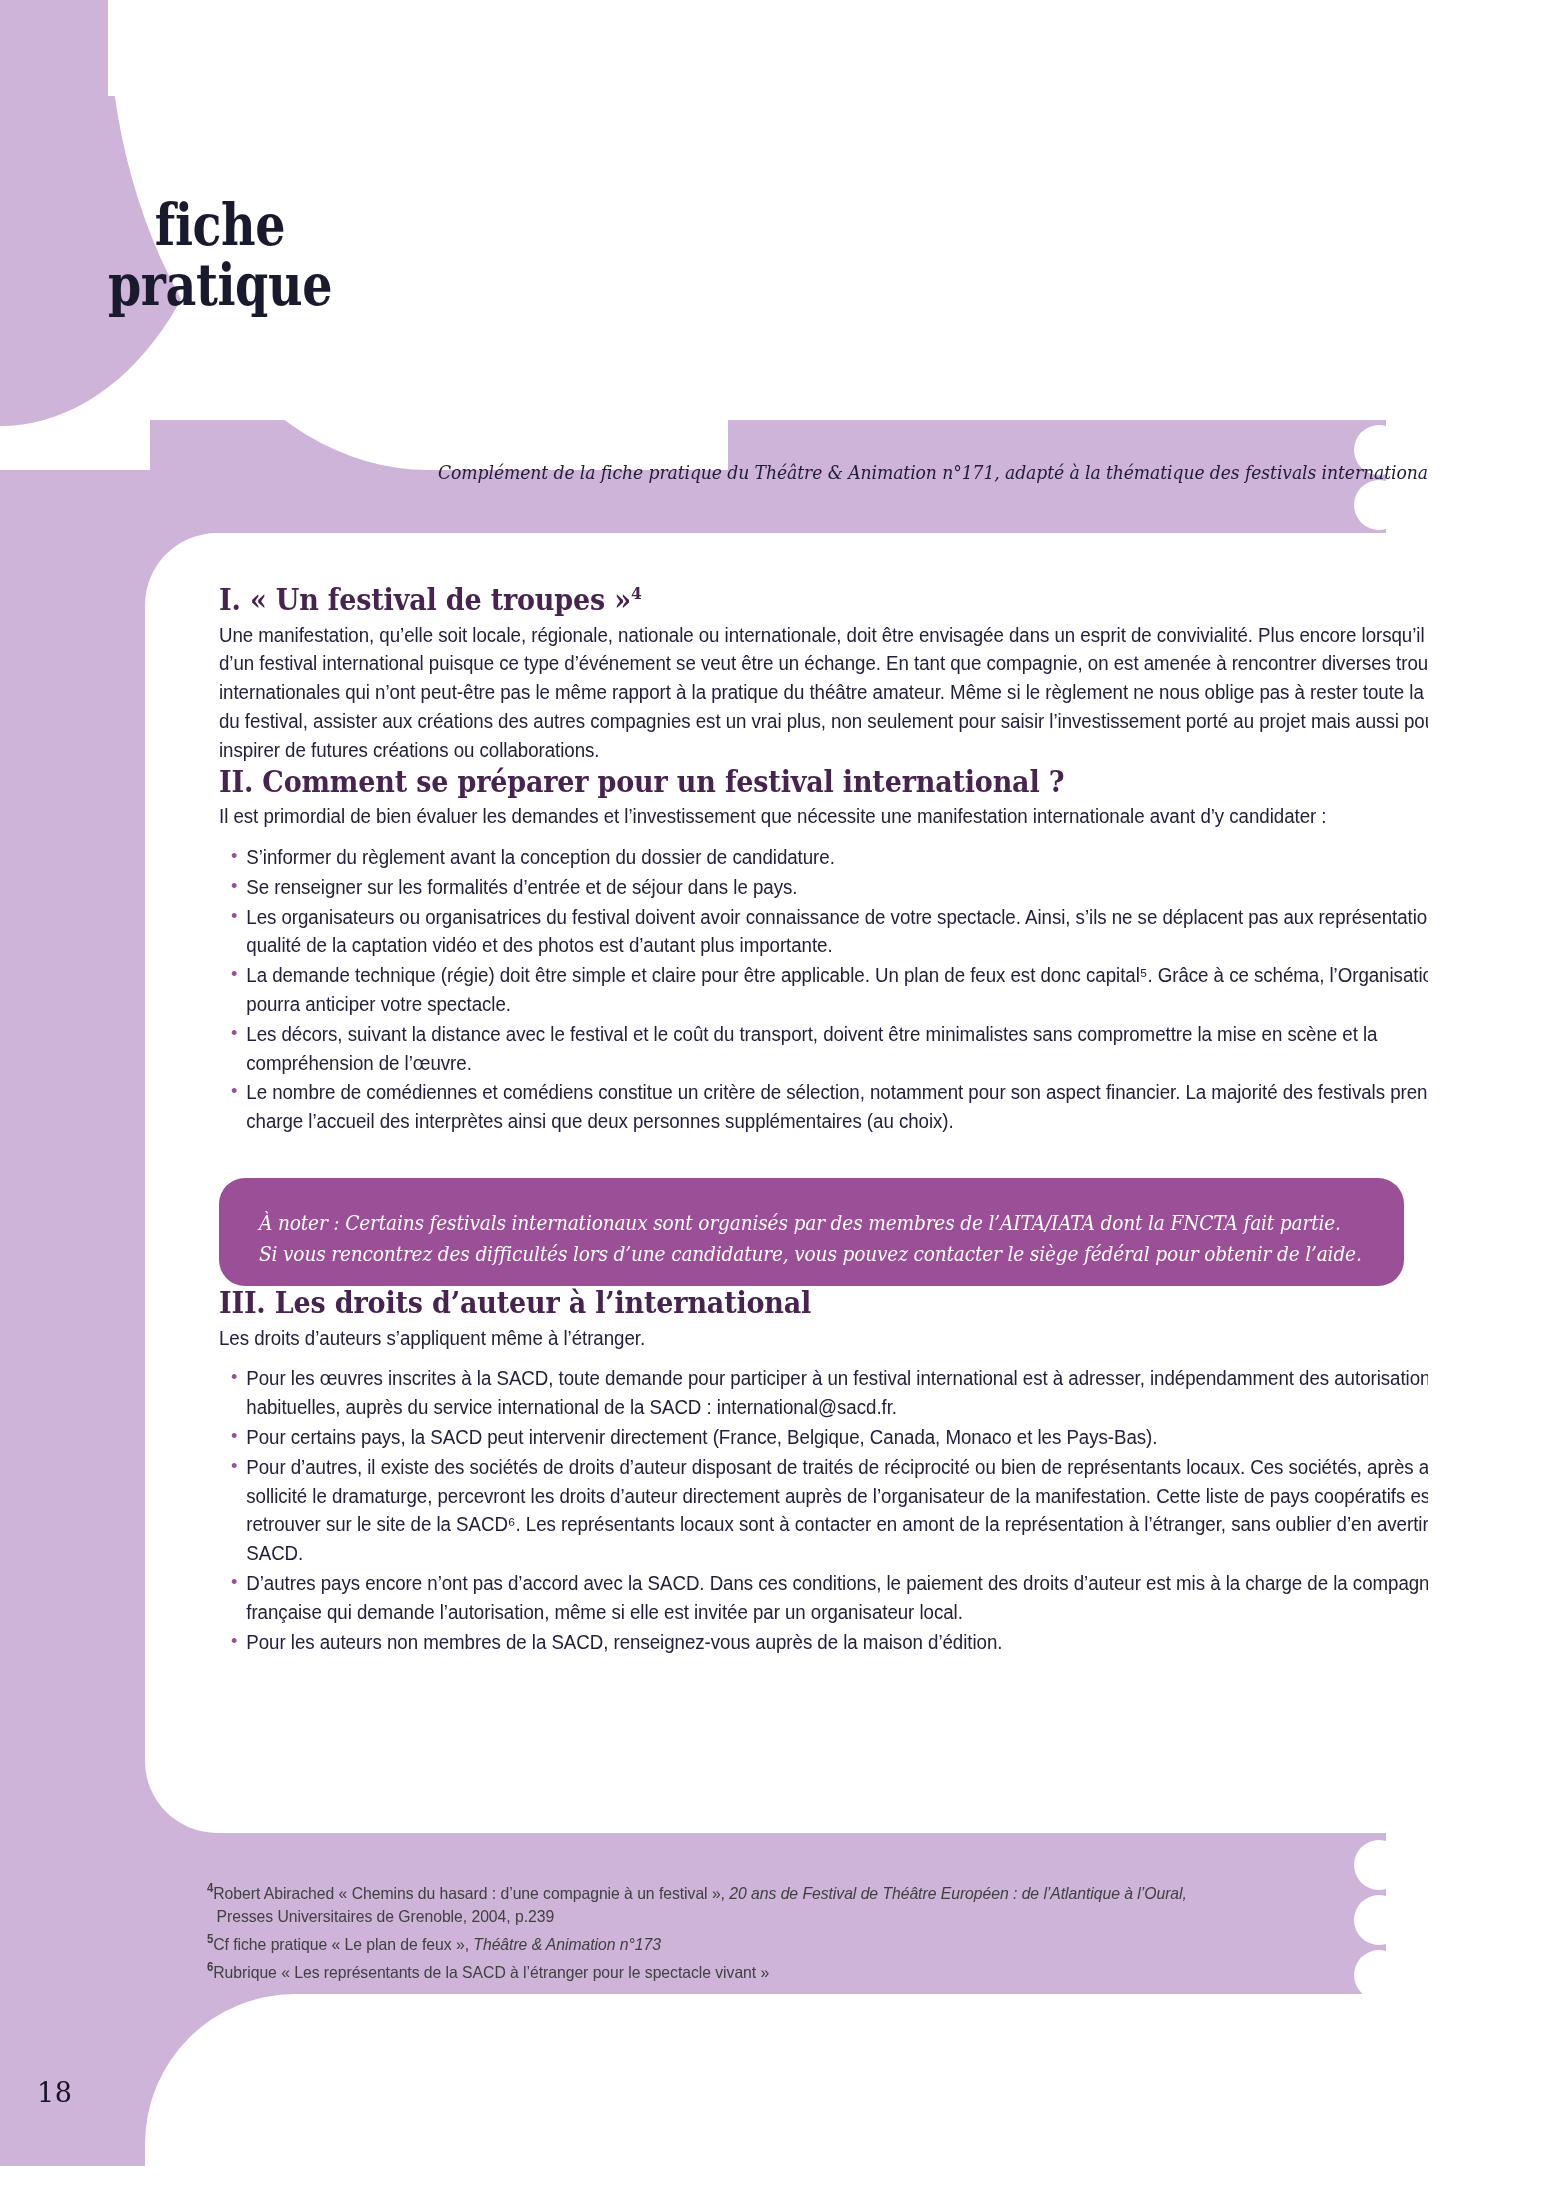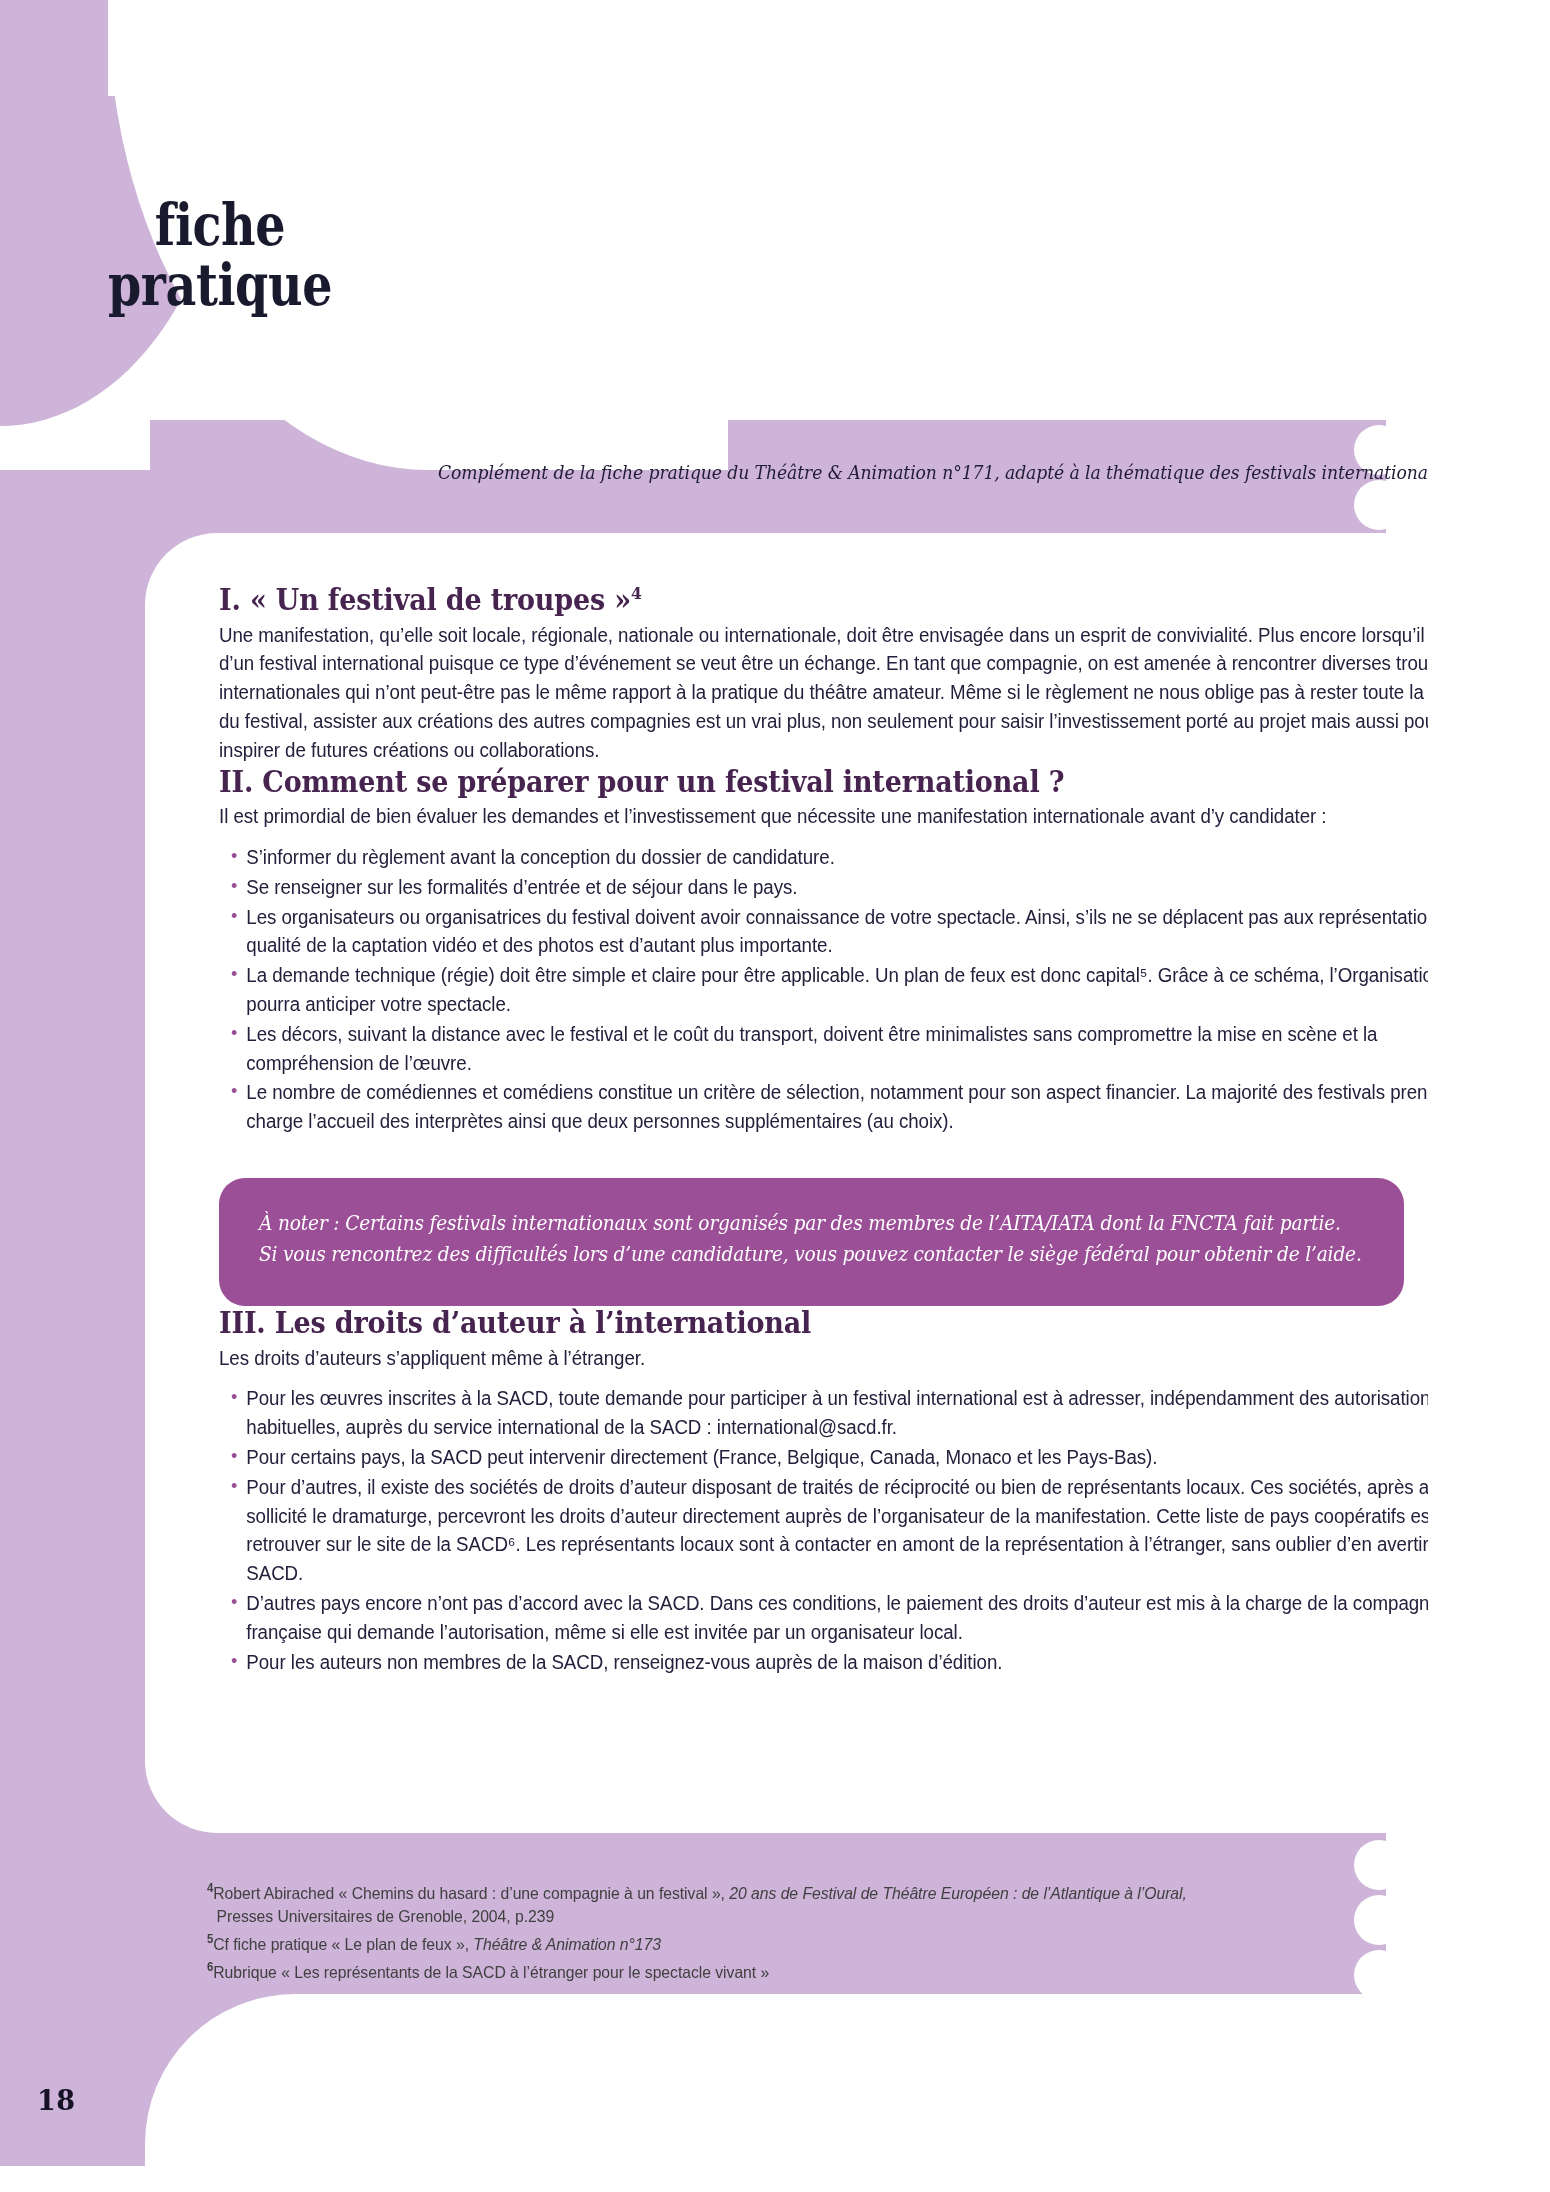--- a/index.html
+++ b/index.html
@@ -258,21 +258,21 @@
     color: #9b4f96;
     font-size: 19px;
   }
 
   
   .note-box {
     margin-top: 42px;
     width: 1185px;
     background: #9b4f96;
     border-radius: 26px;
-    padding: 30px 40px 36px 40px;
+    padding: 30px 40px 16px 40px;
     box-sizing: border-box;
   }
   .note-box p {
     margin: 0;
     color: #ffffff;
     font-family: "DejaVu Serif", serif;
     font-style: italic;
     font-size: 20px;
     line-height: 1.55;
     letter-spacing: -0.2px;
@@ -307,25 +307,25 @@
   .footnotes .fn i { font-style: italic; }
   .footnotes .fn .cont {
     display: block;
     padding-left: 10px;
   }
 
   
   .page-number {
     position: absolute;
     left: 37px;
-    bottom: 76px;
+    bottom: 84px;
     z-index: 10;
     color: #161226;
     font-family: "DejaVu Serif", serif;
-    font-weight: bold;
+    font-weight: normal;
     font-size: 27px;
     letter-spacing: 0.5px;
   }
 </style>
 </head>
 <body>
 
 <div class="page">
 
   <div class="bg-plate"></div>

